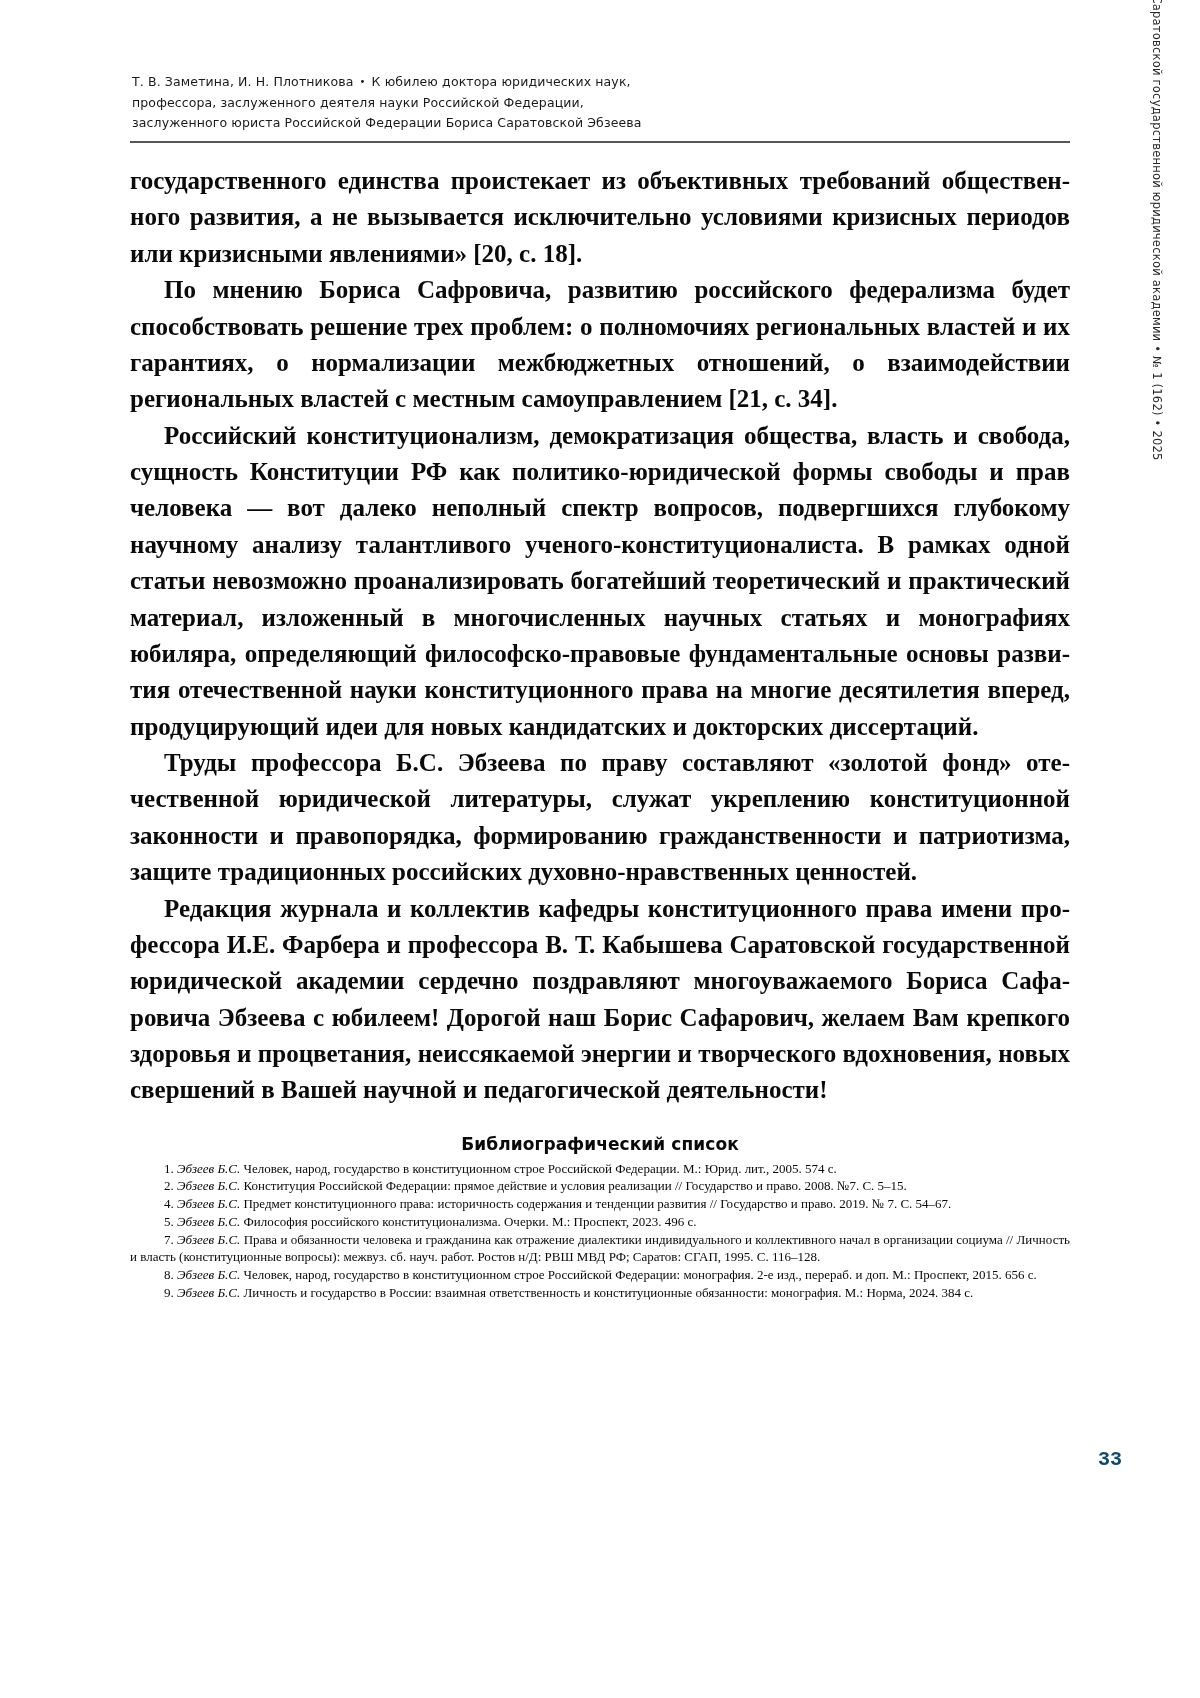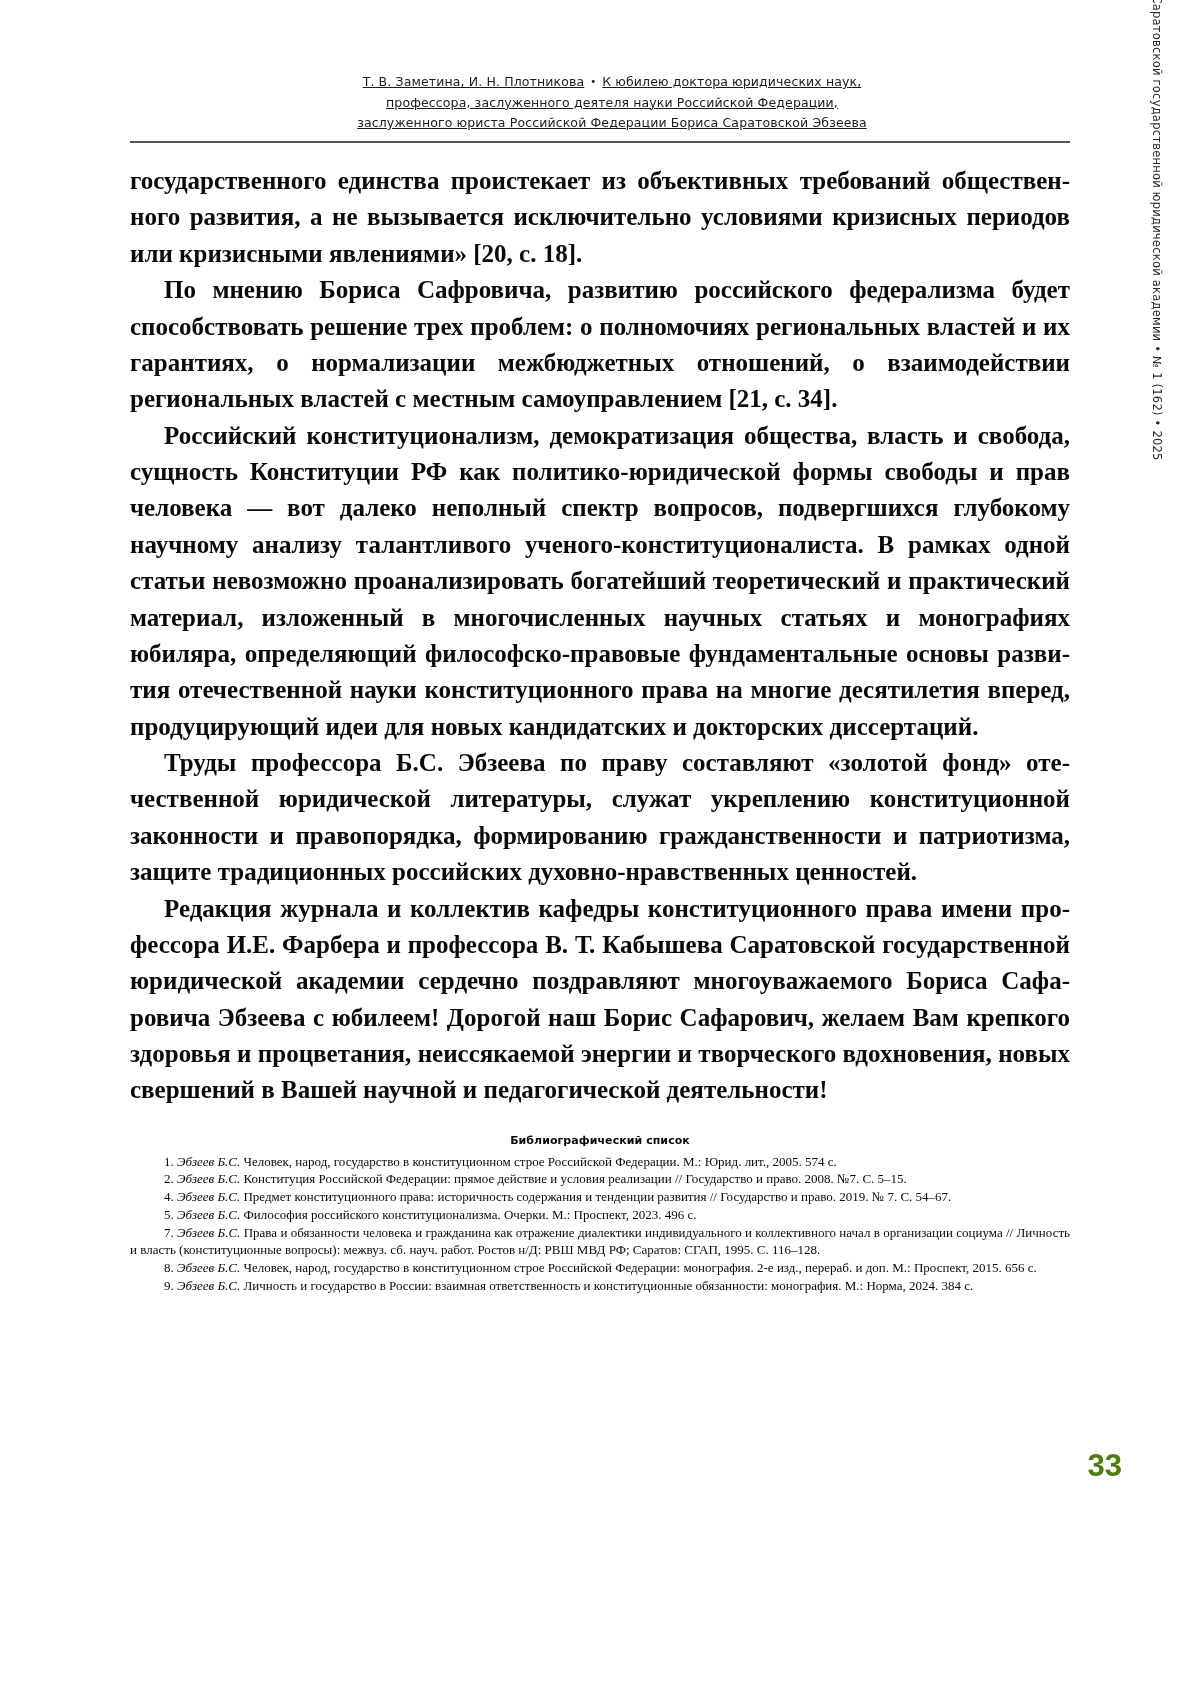--- a/index.html
+++ b/index.html
@@ -19,30 +19,28 @@
   .page {
     position: absolute;
     left: 0; top: 0;
     width: 1200px;
     height: 1698px;
   }
 
   
   .runhead {
     position: absolute;
-    left: 142px;
+    left: 132px;
     top: 72px;
     width: 940px;
-    text-align: center;
     font-family: "DejaVu Sans", sans-serif;
     font-size: 12.5px;
     line-height: 1.65;
     color: #1a1a1a;
     letter-spacing: 0.01em;
-    text-decoration: underline;
   }
   .runhead .dot {
     display: inline-block;
     padding: 0 6px;
     font-size: 10px;
     vertical-align: middle;
   }
   .runhead-rule {
     position: absolute;
     left: 130px;
@@ -72,21 +70,21 @@
   p.bodytext.indent {
     text-indent: 34px;
   }
 
   
   .bib-title {
     margin: 25px 0 6px 0;
     text-align: center;
     font-family: "DejaVu Sans", sans-serif;
     font-weight: bold;
-    font-size: 11px;
+    font-size: 17px;
     letter-spacing: 0.005em;
   }
   p.bibitem {
     margin: 0;
     font-size: 13px;
     line-height: 1.365;
     text-align: justify;
     text-indent: 34px;
   }
   p.bibitem i {
@@ -106,24 +104,24 @@
     color: #2a2a2a;
     letter-spacing: 0.02em;
     white-space: nowrap;
   }
 
   
   .folio {
     position: absolute;
     right: 78px;
     top: 1448px;
-    font-family: Liberation Sans, sans-serif;
-    font-size: 31px;
+    font-family: Liberation Mono, monospace;
+    font-size: 20px;
     font-weight: bold;
-    color: #4d7c0f;
+    color: #0c4a6e;
   }
 </style>
 </head>
 <body>
 
 <div class="page">
 
   <div class="runhead">
     <span>Т. В. Заметина, И. Н. Плотникова</span><span class="dot">•</span><span>К юбилею доктора юридических наук,</span><br>
     <span>профессора, заслуженного деятеля науки Российской Федерации,</span><br>

